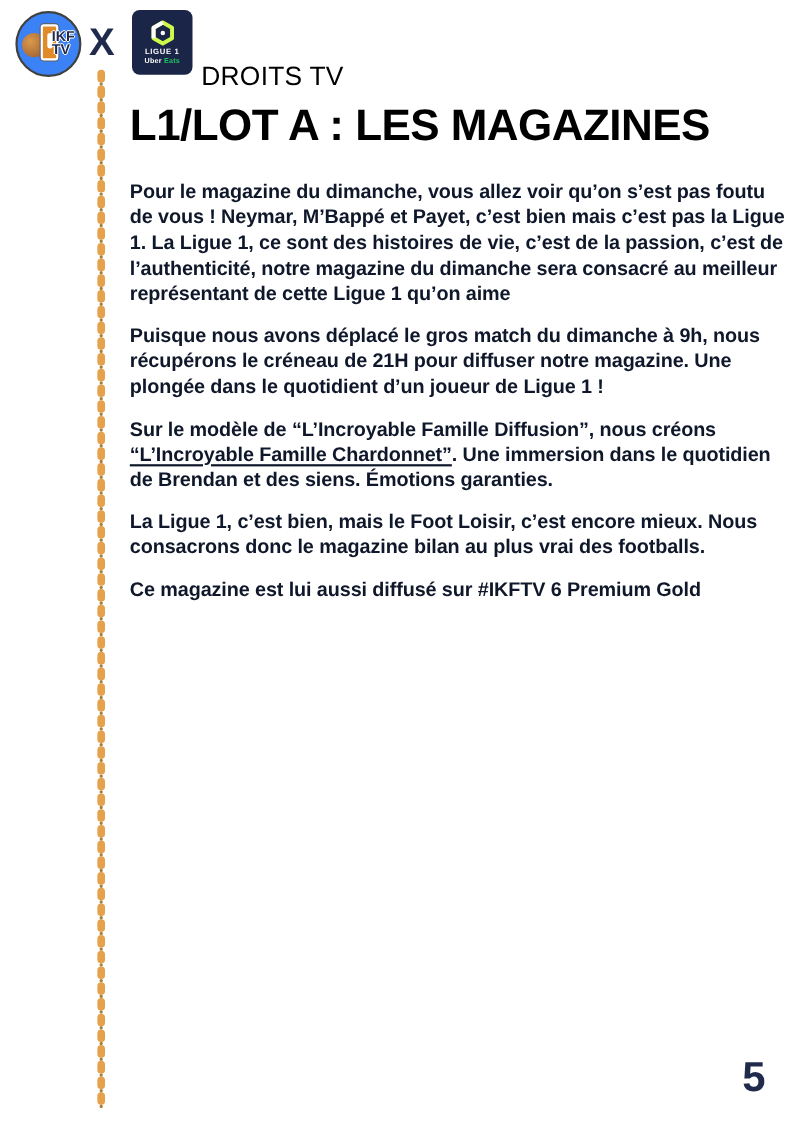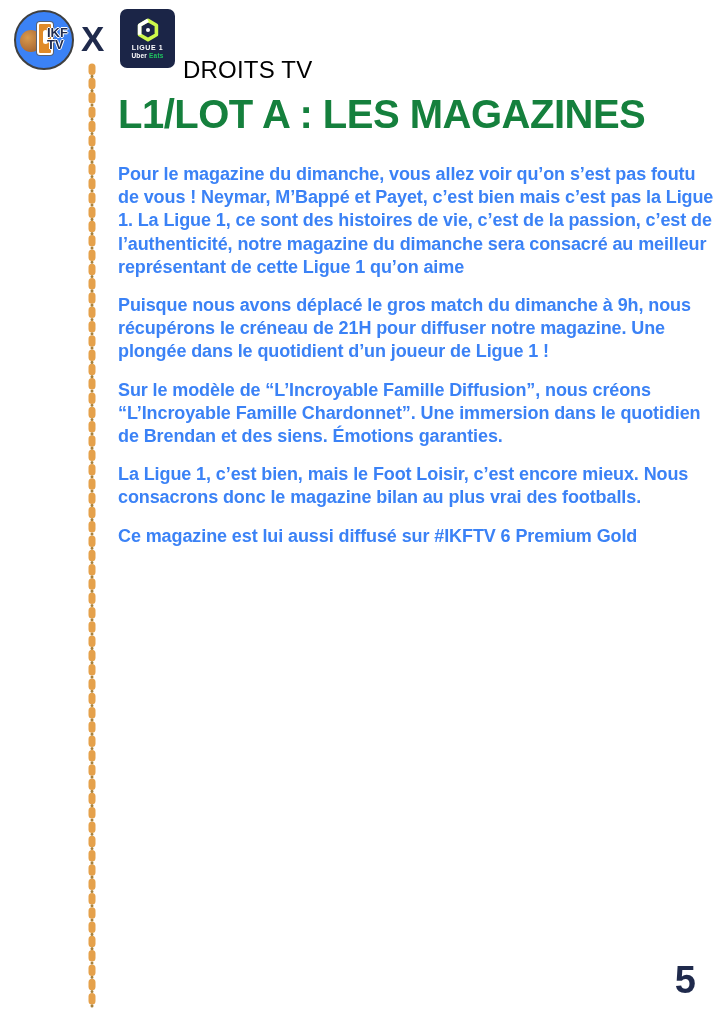--- a/index.html
+++ b/index.html
@@ -63,29 +63,30 @@
   
   .dotted-rule { position: absolute; left: 85px; top: 58px; }
 
   
   .content {
     position: absolute; left: 118px; top: 92px; width: 600px;
   }
   .main-title {
     margin: 0 0 26px 0;
     font-size: 40px; font-weight: 800; letter-spacing: -0.5px;
-    white-space: nowrap; color: #15803d;
+    white-space: nowrap; color: #000000;
   }
   .para {
     margin: 0 0 15px 0;
     font-size: 18px; font-weight: 700; line-height: 23.2px;
-    letter-spacing: -0.1px; color: #3b82f6;
+    letter-spacing: -0.1px; color: #0f172a;
   }
   .para.gap-before { margin-top: 43px; }
   .underline {
+    text-decoration: underline;
     text-underline-offset: 3px;
     text-decoration-thickness: 2px;
   }
 
   
   .page-number {
     position: absolute; right: 28px; bottom: 22px;
     font-size: 38px; font-weight: 800; color: #1F2A4C;
   }
 </style>

